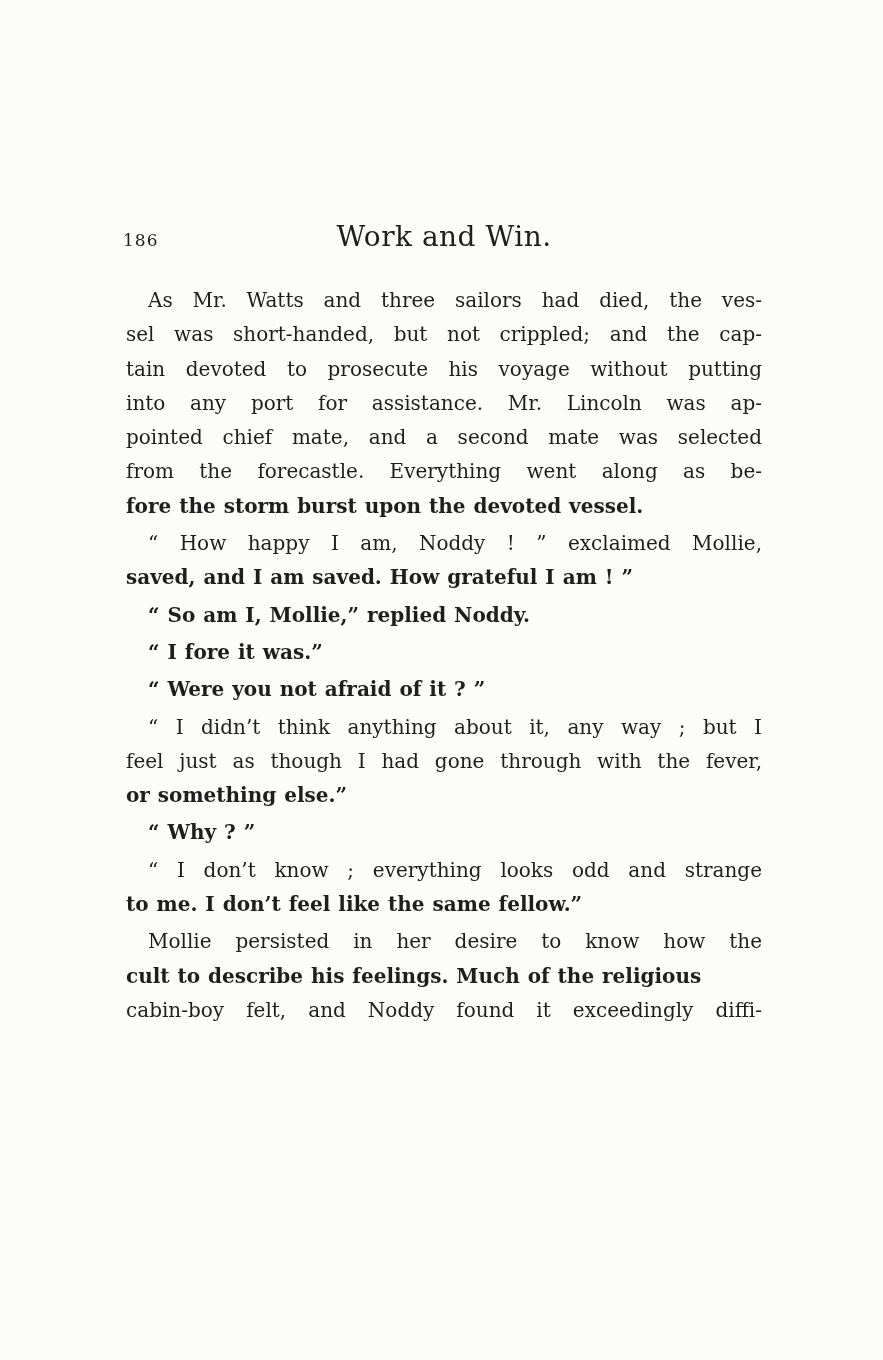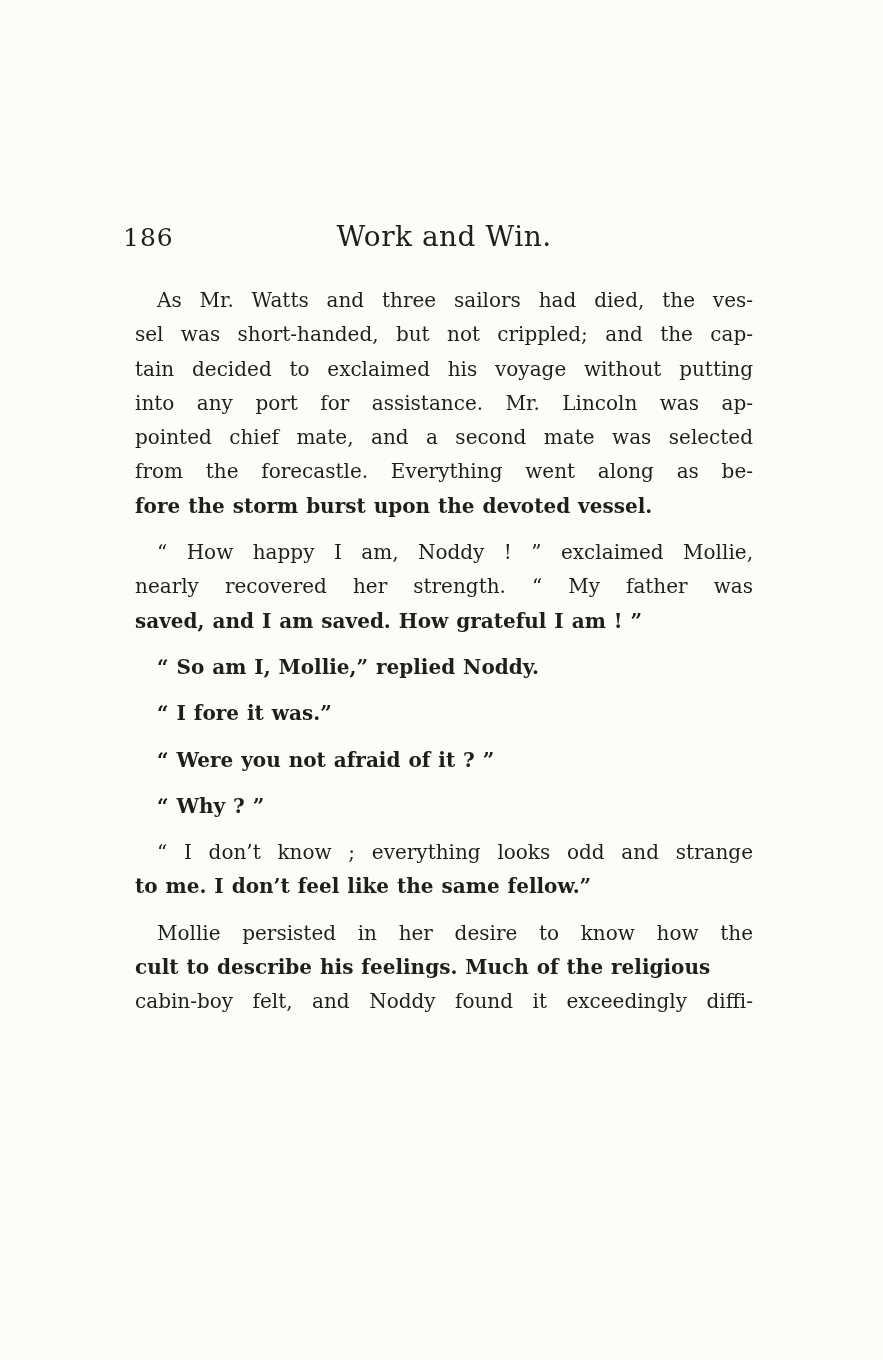--- a/index.html
+++ b/index.html
@@ -23,38 +23,38 @@
     top: 220px;
     width: 642px;
   }
   .header {
     display: flex;
     align-items: baseline;
     height: 38px;
   }
   .header .pagenum {
     flex: 1 1 0;
-    font-size: 25px;
+    font-size: 17px;
     letter-spacing: 1px;
   }
   .header .title {
     flex: 0 0 auto;
     font-size: 28px;
     letter-spacing: 0.5px;
     text-align: right;
   }
   .header .spacer {
     flex: 1 1 0;
   }
   .body-text {
     margin-top: 25px;
     font-size: 20px;
   }
   .paragraph {
-    margin: 12px;
+    margin: 3px;
   }
   .line {
     height: 34.3px;
     line-height: 34.3px;
     text-align: justify;
     text-align-last: justify;
     word-spacing: 1px;
     white-space: normal;
   }
   .line.first {
@@ -72,39 +72,43 @@
   <div class="content">
     <div class="header">
       <span class="pagenum">186</span>
       <span class="title">Work and Win.</span>
       <span class="spacer"></span>
     </div>
     <div class="body-text">
         <div class="paragraph">
           <div class="line first">As Mr. Watts and three sailors had died, the ves-</div>
           <div class="line">sel was short-handed, but not crippled; and the cap-</div>
-          <div class="line">tain decided to exclaimed his voyage without putting</div>
+          <div class="line">tain devoted to prosecute his voyage without putting</div>
           <div class="line">into any port for assistance.  Mr. Lincoln was ap-</div>
           <div class="line">pointed chief mate, and a second mate was selected</div>
           <div class="line">from the forecastle.  Everything went along as be-</div>
           <div class="line last">fore the storm burst upon the devoted vessel.</div>
         </div>
         <div class="paragraph">
           <div class="line first">“ How happy I am, Noddy ! ” exclaimed Mollie,</div>
-          <div class="line">nearly recovered her strength.  “ My father was</div>
           <div class="line last">saved, and I am saved.  How grateful I am ! ”</div>
         </div>
         <div class="paragraph">
           <div class="line first last">“ So am I, Mollie,” replied Noddy.</div>
         </div>
         <div class="paragraph">
           <div class="line first last">“ I fore it was.”</div>
         </div>
         <div class="paragraph">
           <div class="line first last">“ Were you not afraid of it ? ”</div>
+        </div>
+        <div class="paragraph">
+          <div class="line first">“ I didn’t think anything about it, any way ; but I</div>
+          <div class="line">feel just as though I had gone through with the fever,</div>
+          <div class="line last">or something else.”</div>
         </div>
         <div class="paragraph">
           <div class="line first last">“ Why ? ”</div>
         </div>
         <div class="paragraph">
           <div class="line first">“ I don’t know ; everything looks odd and strange</div>
           <div class="line last">to me.  I don’t feel like the same fellow.”</div>
         </div>
         <div class="paragraph">
           <div class="line first">Mollie persisted in her desire to know how the</div>

